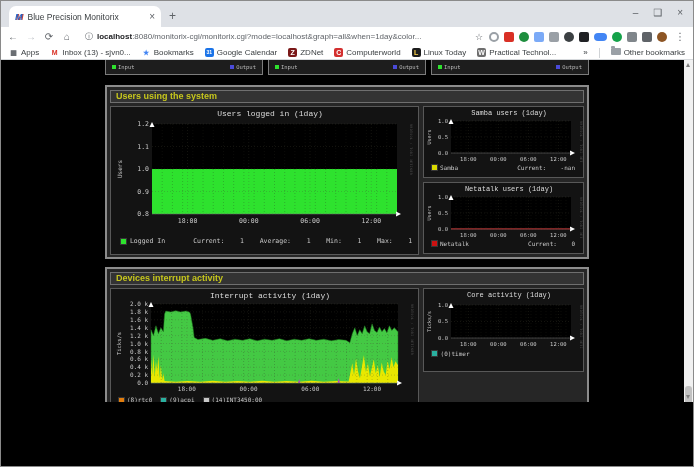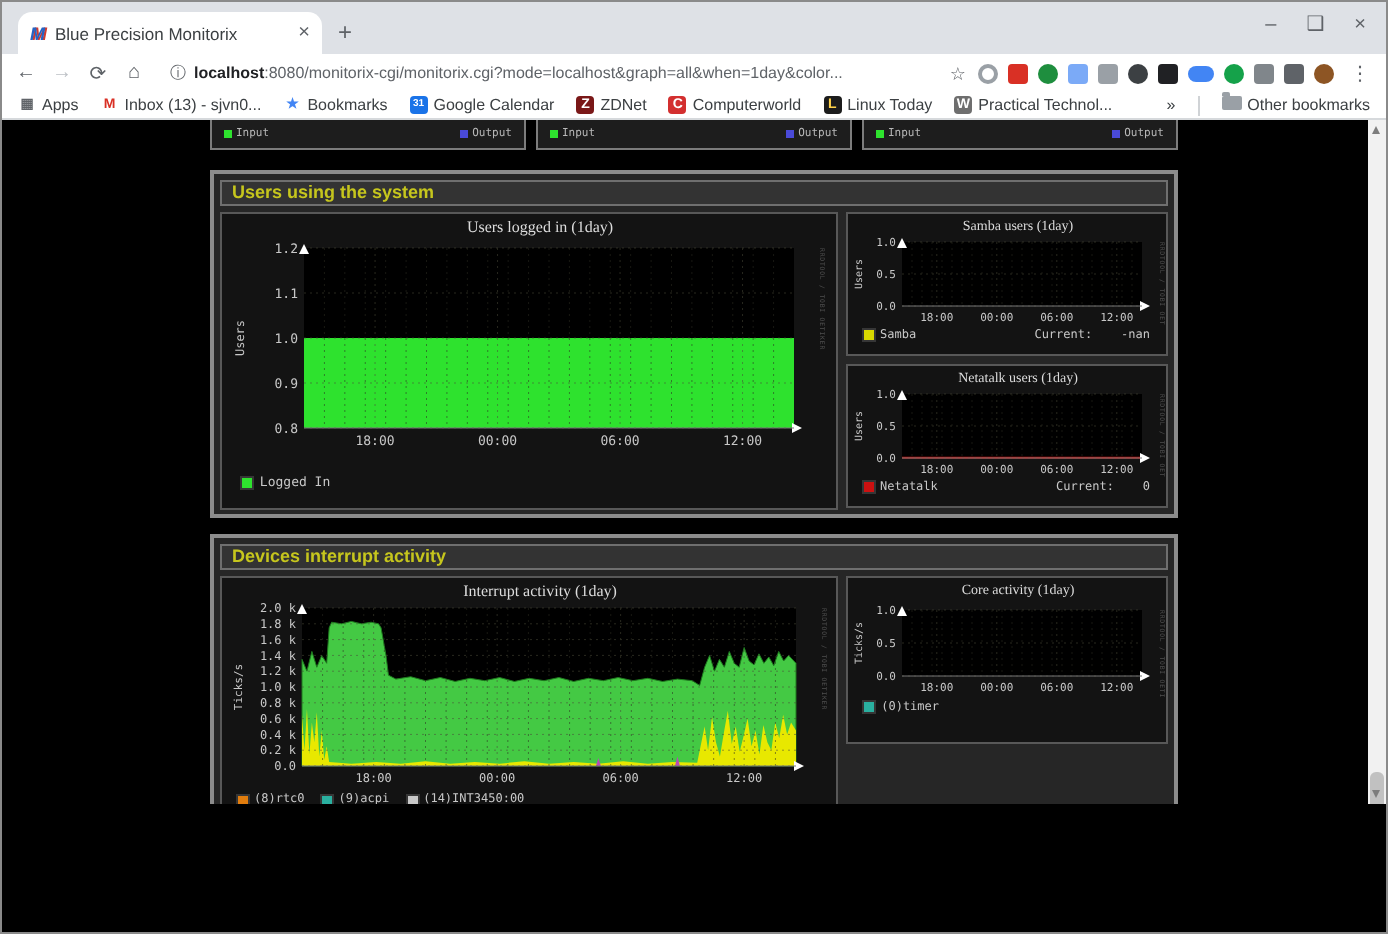--- a/index.html
+++ b/index.html
@@ -70,21 +70,21 @@
 
   .gpanel { background:#131313; border:1px solid #585858; display:flex; flex-direction:column; align-items:center; }
   .big { width:309px; }
   .p-users { height:149px; }
   .p-int { height:166px;text-align:center; }
   .rightcol { flex:1; display:flex; flex-direction:column; gap:4px; }
   .small { width:100%; }
   .p-samba, .p-netatalk { height:72px; }
   .p-core { height:84px; }
 
-  .graph-title { font-family:Liberation Serif, serif; color:#dcdcdc; margin-top:2px;margin-left:11px; }
+  .graph-title { font-family:Liberation Mono, monospace; color:#dcdcdc; margin-top:2px;margin-left:11px; }
   .gt-big { font-size:8px; }
   .gt-small { font-size:7px; }
 
   svg.chart { display:block; }
 
   .legend { width:100%; font-family:"DejaVu Sans Mono", monospace; color:#c8c8c8; }
   .leg-users { font-size:6.5px; padding-left:10px; margin-top:9px; display:flex; align-items:center; }
   .leg-users .stats { white-space:pre; margin-left:28px; }
   .leg-small { font-size:6px; padding:0 8px 0 8px; margin-top:1px; display:flex; align-items:center; justify-content:space-between; }
   .leg-small .stats { white-space:pre; }
@@ -276,20 +276,21 @@
               <text x="255.275" y="104.5" text-anchor="middle" font-size="6.5" fill="#c8c8c8" font-family="DejaVu Sans Mono, monospace">12:00</text>
               <text x="6" y="51" font-size="6" fill="#c8c8c8" font-family="DejaVu Sans Mono, monospace" text-anchor="middle" transform="rotate(-90 6 51)">Users</text>
               <polygon points="33.5,9 38.5,9 36,4" fill="#fff"></polygon>
               <polygon points="285,96 280,93.5 280,98.5" fill="#fff"></polygon>
               <line x1="36" y1="96" x2="281" y2="96" stroke="#777" stroke-width="0.5"></line>
               <text x="294" y="6" font-size="3.2" fill="#4f4f4f" letter-spacing="0.4" font-family="DejaVu Sans Mono, monospace" transform="rotate(90 294 6)">RRDTOOL / TOBI OETIKER</text>
             </svg>
           <div class="legend leg-users">
               <span class="sw5" style="background: rgb(46, 226, 46);"></span>
               <span>&nbsp;Logged In</span>
+              <span class="stats">Current:    1    Average:    1    Min:    1    Max:    1</span>
             </div>
         </div>
         <div class="rightcol">
           <div class="gpanel small p-samba">
             <div class="graph-title gt-small">Samba users  (1day)</div>
             <svg class="chart" width="158" height="46">
                 <rect x="26" y="4" width="120" height="32" fill="#000"></rect>
                 <g opacity="0.55">
                   <line x1="31" y1="4" x2="31" y2="36" stroke="#2d2d22" stroke-width="0.5" stroke-dasharray="1,2"></line>
                   <line x1="36" y1="4" x2="36" y2="36" stroke="#2d2d22" stroke-width="0.5" stroke-dasharray="1,2"></line>

